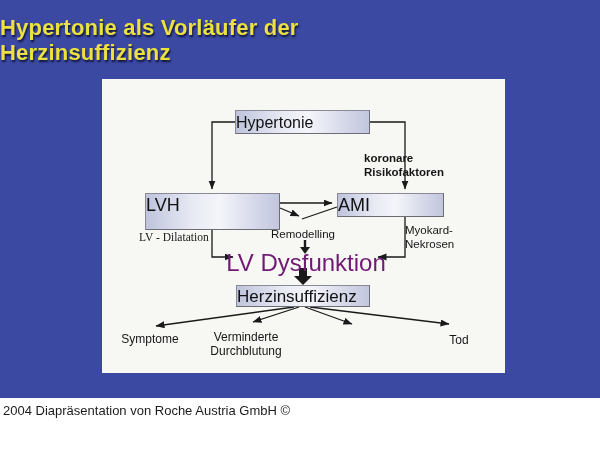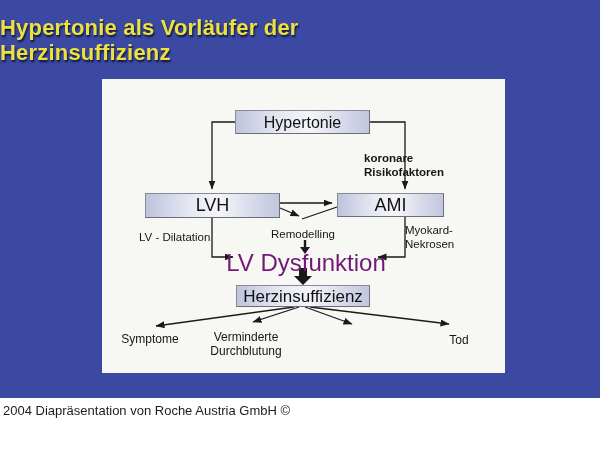--- a/index.html
+++ b/index.html
@@ -35,32 +35,32 @@
     position:absolute; left:0; top:0;
     width:403px; height:294px;
     pointer-events:none;
   }
   .node {
     position:absolute; box-sizing:border-box;
     border:1px solid #8a8a96;
     border-right-color:#6d6d78;
     border-bottom-color:#6d6d78;
     background:linear-gradient(90deg,#bfc4dd 0%, #e9ebf4 36%, #f4f5fa 55%, #d5d8e9 82%, #c2c6de 100%);
-    text-align:center; color:#111111; white-space:nowrap;
+    text-align:left; color:#111111; white-space:nowrap;
   }
   .node.hyp  { left:133px; top:31px;  width:135px; height:24px; font-size:16px; line-height:23px; }
-  .node.lvh  { left:43px;  top:114px; width:135px; height:25px; font-size:18px; line-height:22px; }
+  .node.lvh  { left:43px;  top:114px; width:135px; height:37px; font-size:18px; line-height:22px; }
   .node.ami  { left:235px; top:114px; width:107px; height:24px; font-size:18px; line-height:23px; }
   .node.herz { left:134px; top:206px; width:134px; height:22px; font-size:17px; line-height:21px; }
   .lbl {
     position:absolute; color:#161616;
     font-size:11.5px; line-height:13px; white-space:nowrap;
   }
   .koronare { left:302px; top:72px; transform:translateX(-50%); text-align:left; font-weight:bold; line-height:14px; }
-  .lvdil    { left:37px;  top:152px; }
+  .lvdil    { left:37px;  top:152px;font-family:Liberation Serif, serif; }
   .remod    { left:201px; top:149px; transform:translateX(-50%); }
   .myok     { left:303px; top:144px; line-height:14px; }
   .lvdys {
     position:absolute; left:204px; top:170px; transform:translateX(-50%);
     font-size:24px; color:#701a75; white-space:nowrap;
   }
   .outcome {
     position:absolute; transform:translateX(-50%);
     text-align:center; font-size:12px; line-height:14px;
     color:#161616; white-space:nowrap;

